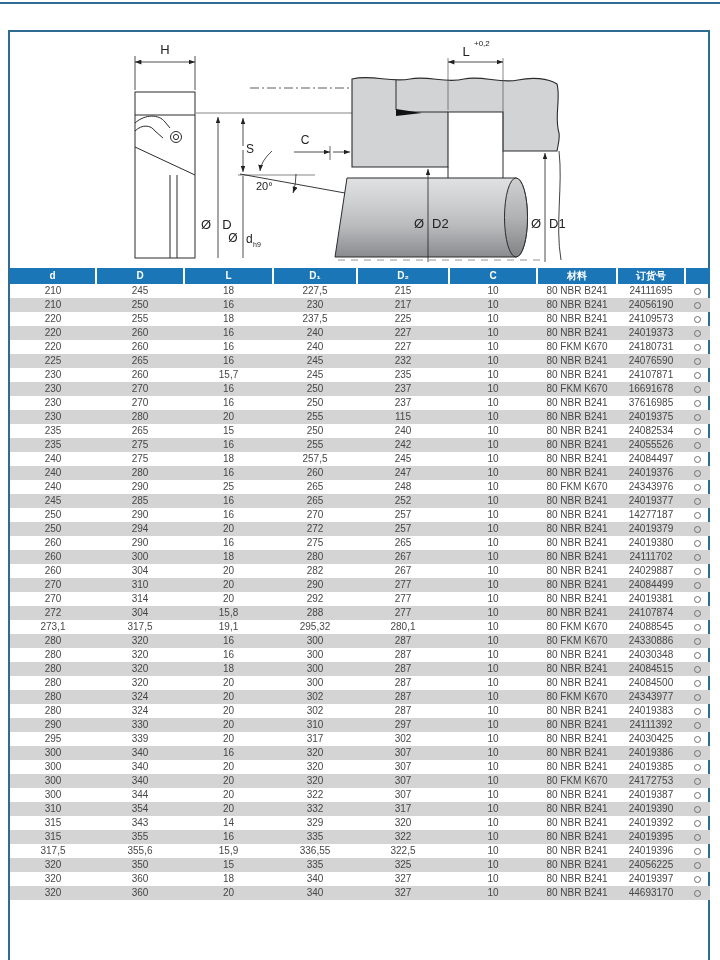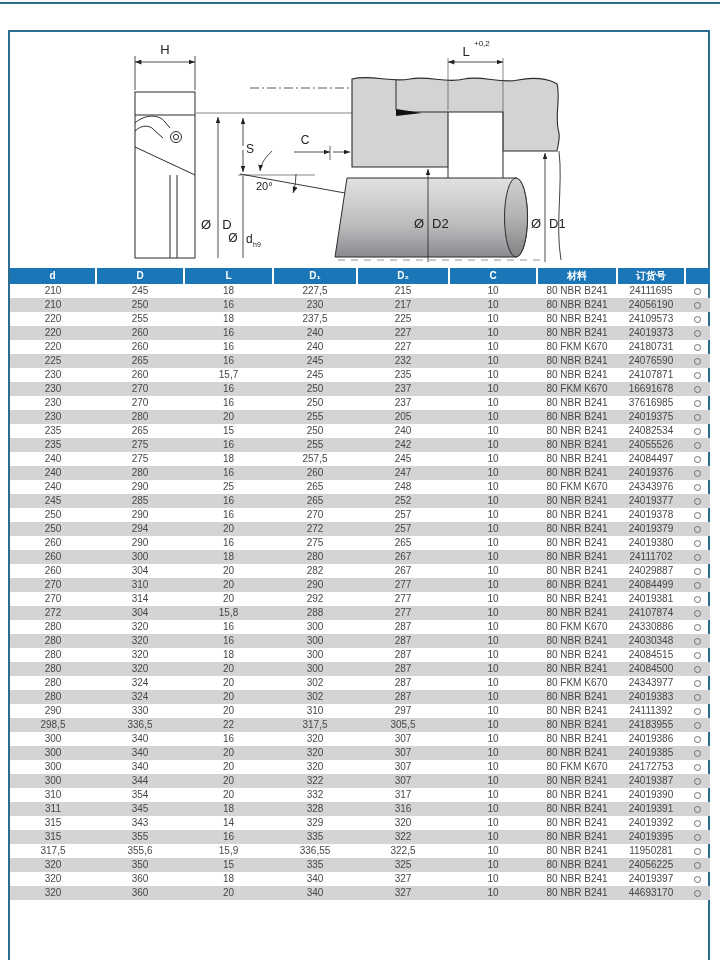--- a/index.html
+++ b/index.html
@@ -281,21 +281,21 @@
         <td>10</td>
         <td>80 NBR B241</td>
         <td>37616985</td>
         <td><span class="circ"></span></td>
       </tr>
       <tr>
         <td>230</td>
         <td>280</td>
         <td>20</td>
         <td>255</td>
-        <td>205</td>
+        <td>115</td>
         <td>10</td>
         <td>80 NBR B241</td>
         <td>24019375</td>
         <td><span class="circ"></span></td>
       </tr>
       <tr>
         <td>235</td>
         <td>265</td>
         <td>15</td>
         <td>250</td>
@@ -361,21 +361,21 @@
         <td><span class="circ"></span></td>
       </tr>
       <tr>
         <td>250</td>
         <td>290</td>
         <td>16</td>
         <td>270</td>
         <td>257</td>
         <td>10</td>
         <td>80 NBR B241</td>
-        <td>24019378</td>
+        <td>14277187</td>
         <td><span class="circ"></span></td>
       </tr>
       <tr>
         <td>250</td>
         <td>294</td>
         <td>20</td>
         <td>272</td>
         <td>257</td>
         <td>10</td>
         <td>80 NBR B241</td>
@@ -442,20 +442,31 @@
         <td>304</td>
         <td>15,8</td>
         <td>288</td>
         <td>277</td>
         <td>10</td>
         <td>80 NBR B241</td>
         <td>24107874</td>
         <td><span class="circ"></span></td>
       </tr>
       <tr>
+        <td>273,1</td>
+        <td>317,5</td>
+        <td>19,1</td>
+        <td>295,32</td>
+        <td>280,1</td>
+        <td>10</td>
+        <td>80 FKM K670</td>
+        <td>24088545</td>
+        <td><span class="circ"></span></td>
+      </tr>
+      <tr>
         <td>280</td>
         <td>320</td>
         <td>16</td>
         <td>300</td>
         <td>287</td>
         <td>10</td>
         <td>80 FKM K670</td>
         <td>24330886</td>
         <td><span class="circ"></span></td>
       </tr>
@@ -519,28 +530,28 @@
         <td>330</td>
         <td>20</td>
         <td>310</td>
         <td>297</td>
         <td>10</td>
         <td>80 NBR B241</td>
         <td>24111392</td>
         <td><span class="circ"></span></td>
       </tr>
       <tr>
-        <td>298,5</td>
-        <td>336,5</td>
-        <td>22</td>
-        <td>317,5</td>
-        <td>305,5</td>
-        <td>10</td>
-        <td>80 NBR B241</td>
-        <td>24183955</td>
+        <td>295</td>
+        <td>339</td>
+        <td>20</td>
+        <td>317</td>
+        <td>302</td>
+        <td>10</td>
+        <td>80 NBR B241</td>
+        <td>24030425</td>
         <td><span class="circ"></span></td>
       </tr>
       <tr>
         <td>300</td>
         <td>340</td>
         <td>16</td>
         <td>320</td>
         <td>307</td>
         <td>10</td>
         <td>80 NBR B241</td>
@@ -582,31 +593,20 @@
       </tr>
       <tr>
         <td>310</td>
         <td>354</td>
         <td>20</td>
         <td>332</td>
         <td>317</td>
         <td>10</td>
         <td>80 NBR B241</td>
         <td>24019390</td>
-        <td><span class="circ"></span></td>
-      </tr>
-      <tr>
-        <td>311</td>
-        <td>345</td>
-        <td>18</td>
-        <td>328</td>
-        <td>316</td>
-        <td>10</td>
-        <td>80 NBR B241</td>
-        <td>24019391</td>
         <td><span class="circ"></span></td>
       </tr>
       <tr>
         <td>315</td>
         <td>343</td>
         <td>14</td>
         <td>329</td>
         <td>320</td>
         <td>10</td>
         <td>80 NBR B241</td>
@@ -625,21 +625,21 @@
         <td><span class="circ"></span></td>
       </tr>
       <tr>
         <td>317,5</td>
         <td>355,6</td>
         <td>15,9</td>
         <td>336,55</td>
         <td>322,5</td>
         <td>10</td>
         <td>80 NBR B241</td>
-        <td>11950281</td>
+        <td>24019396</td>
         <td><span class="circ"></span></td>
       </tr>
       <tr>
         <td>320</td>
         <td>350</td>
         <td>15</td>
         <td>335</td>
         <td>325</td>
         <td>10</td>
         <td>80 NBR B241</td>

